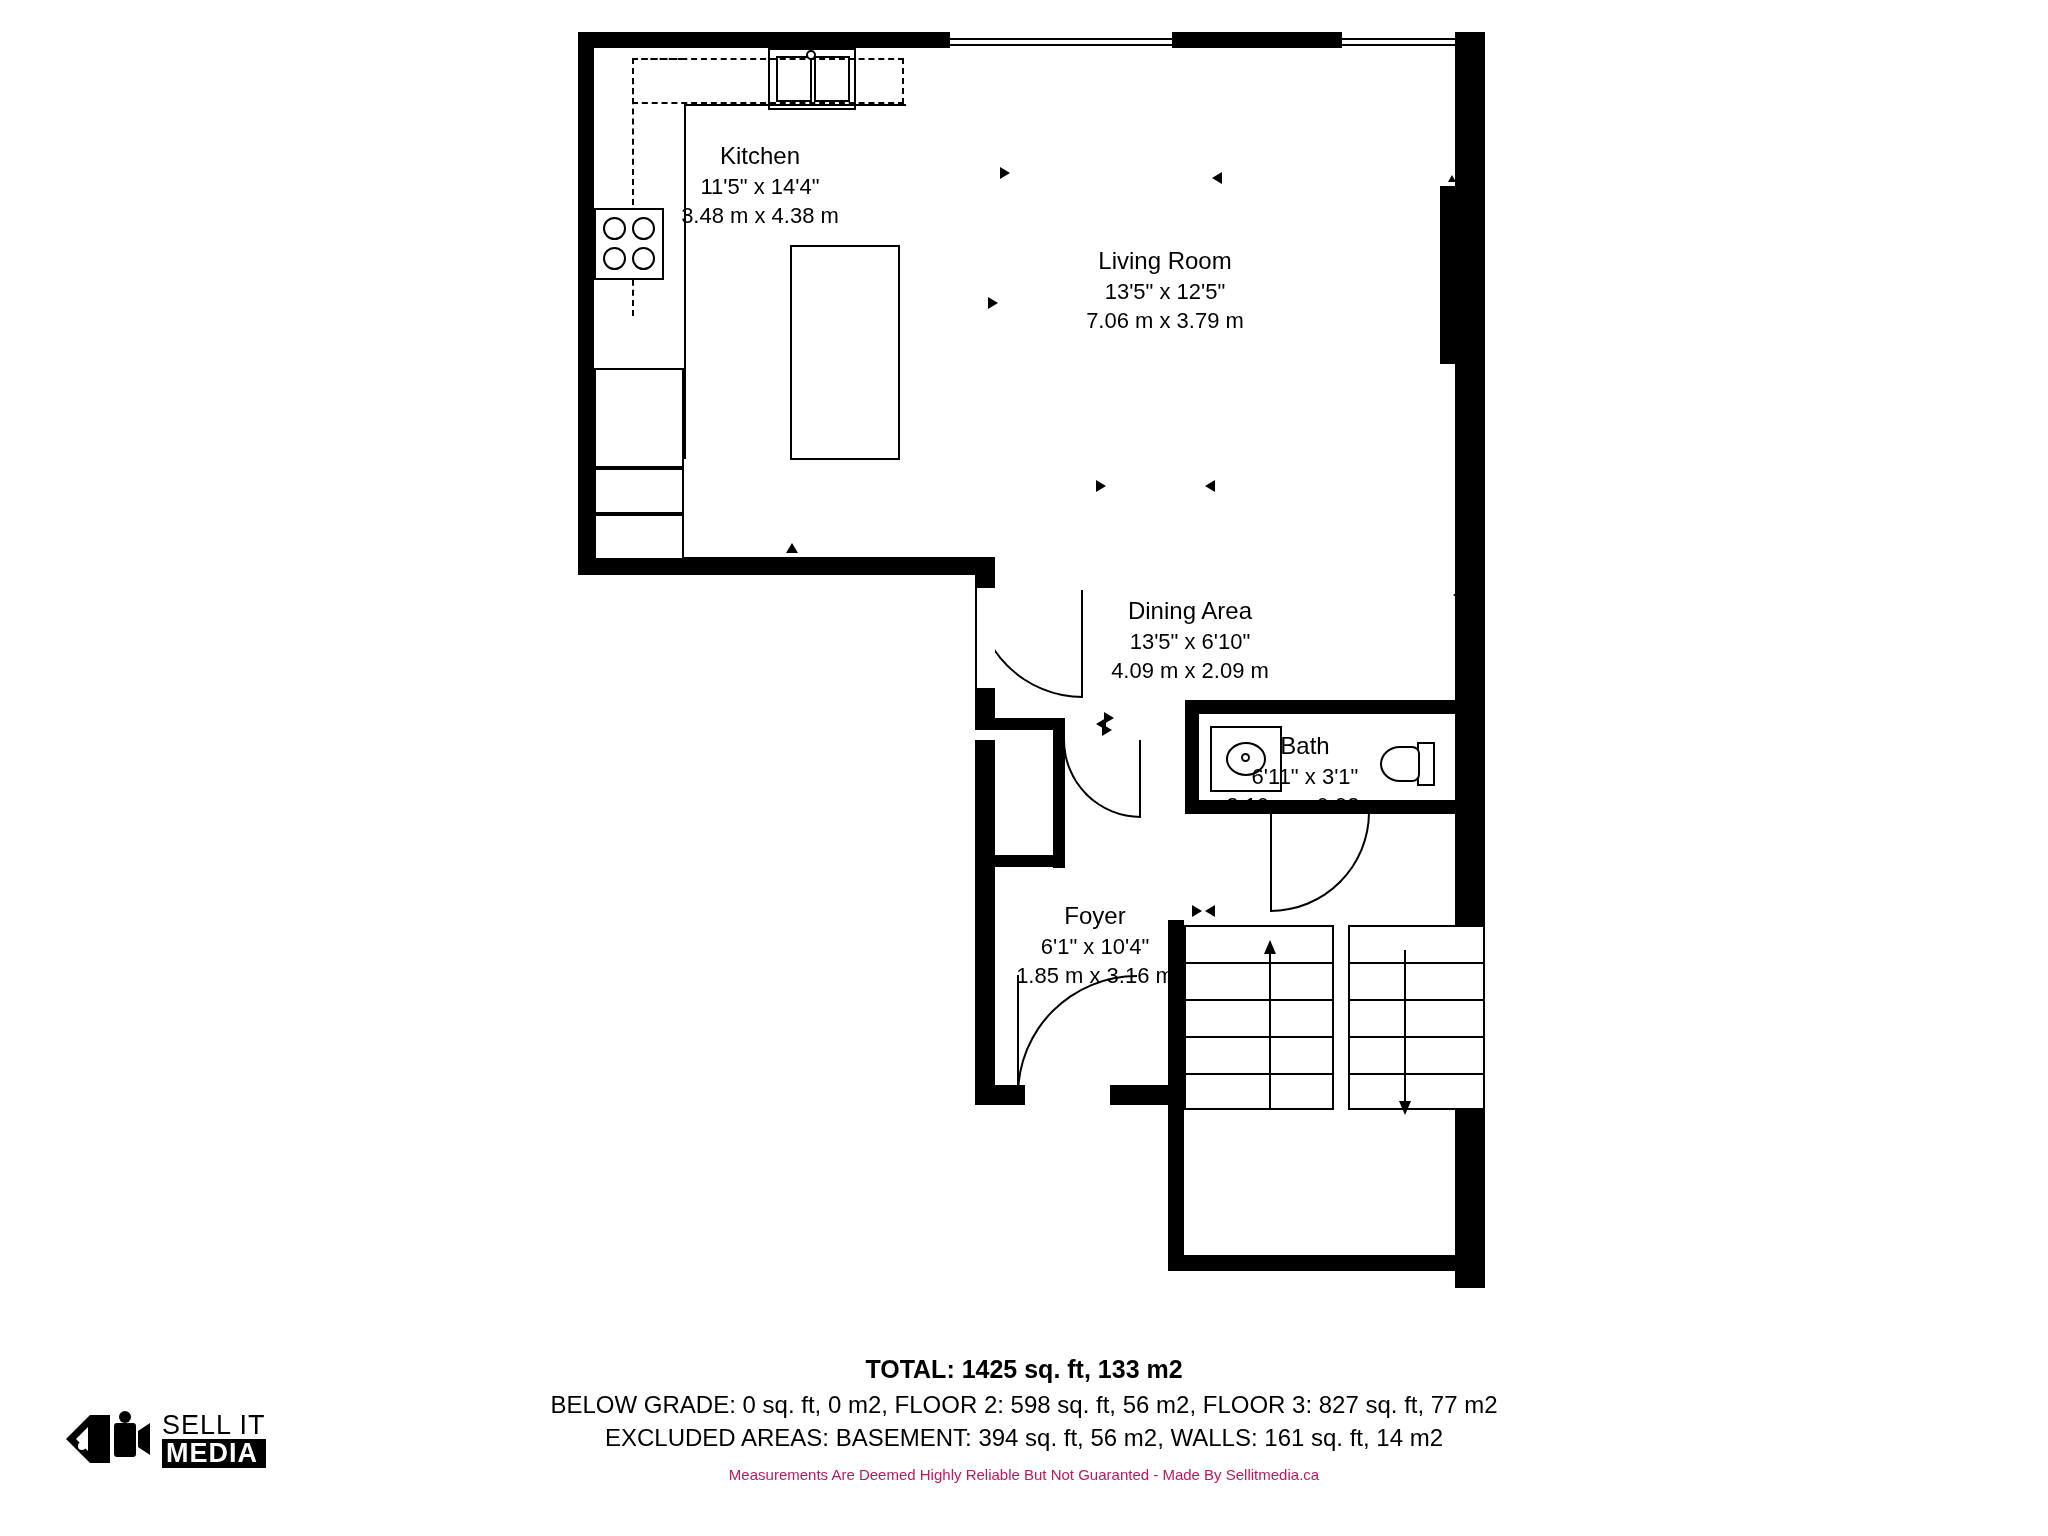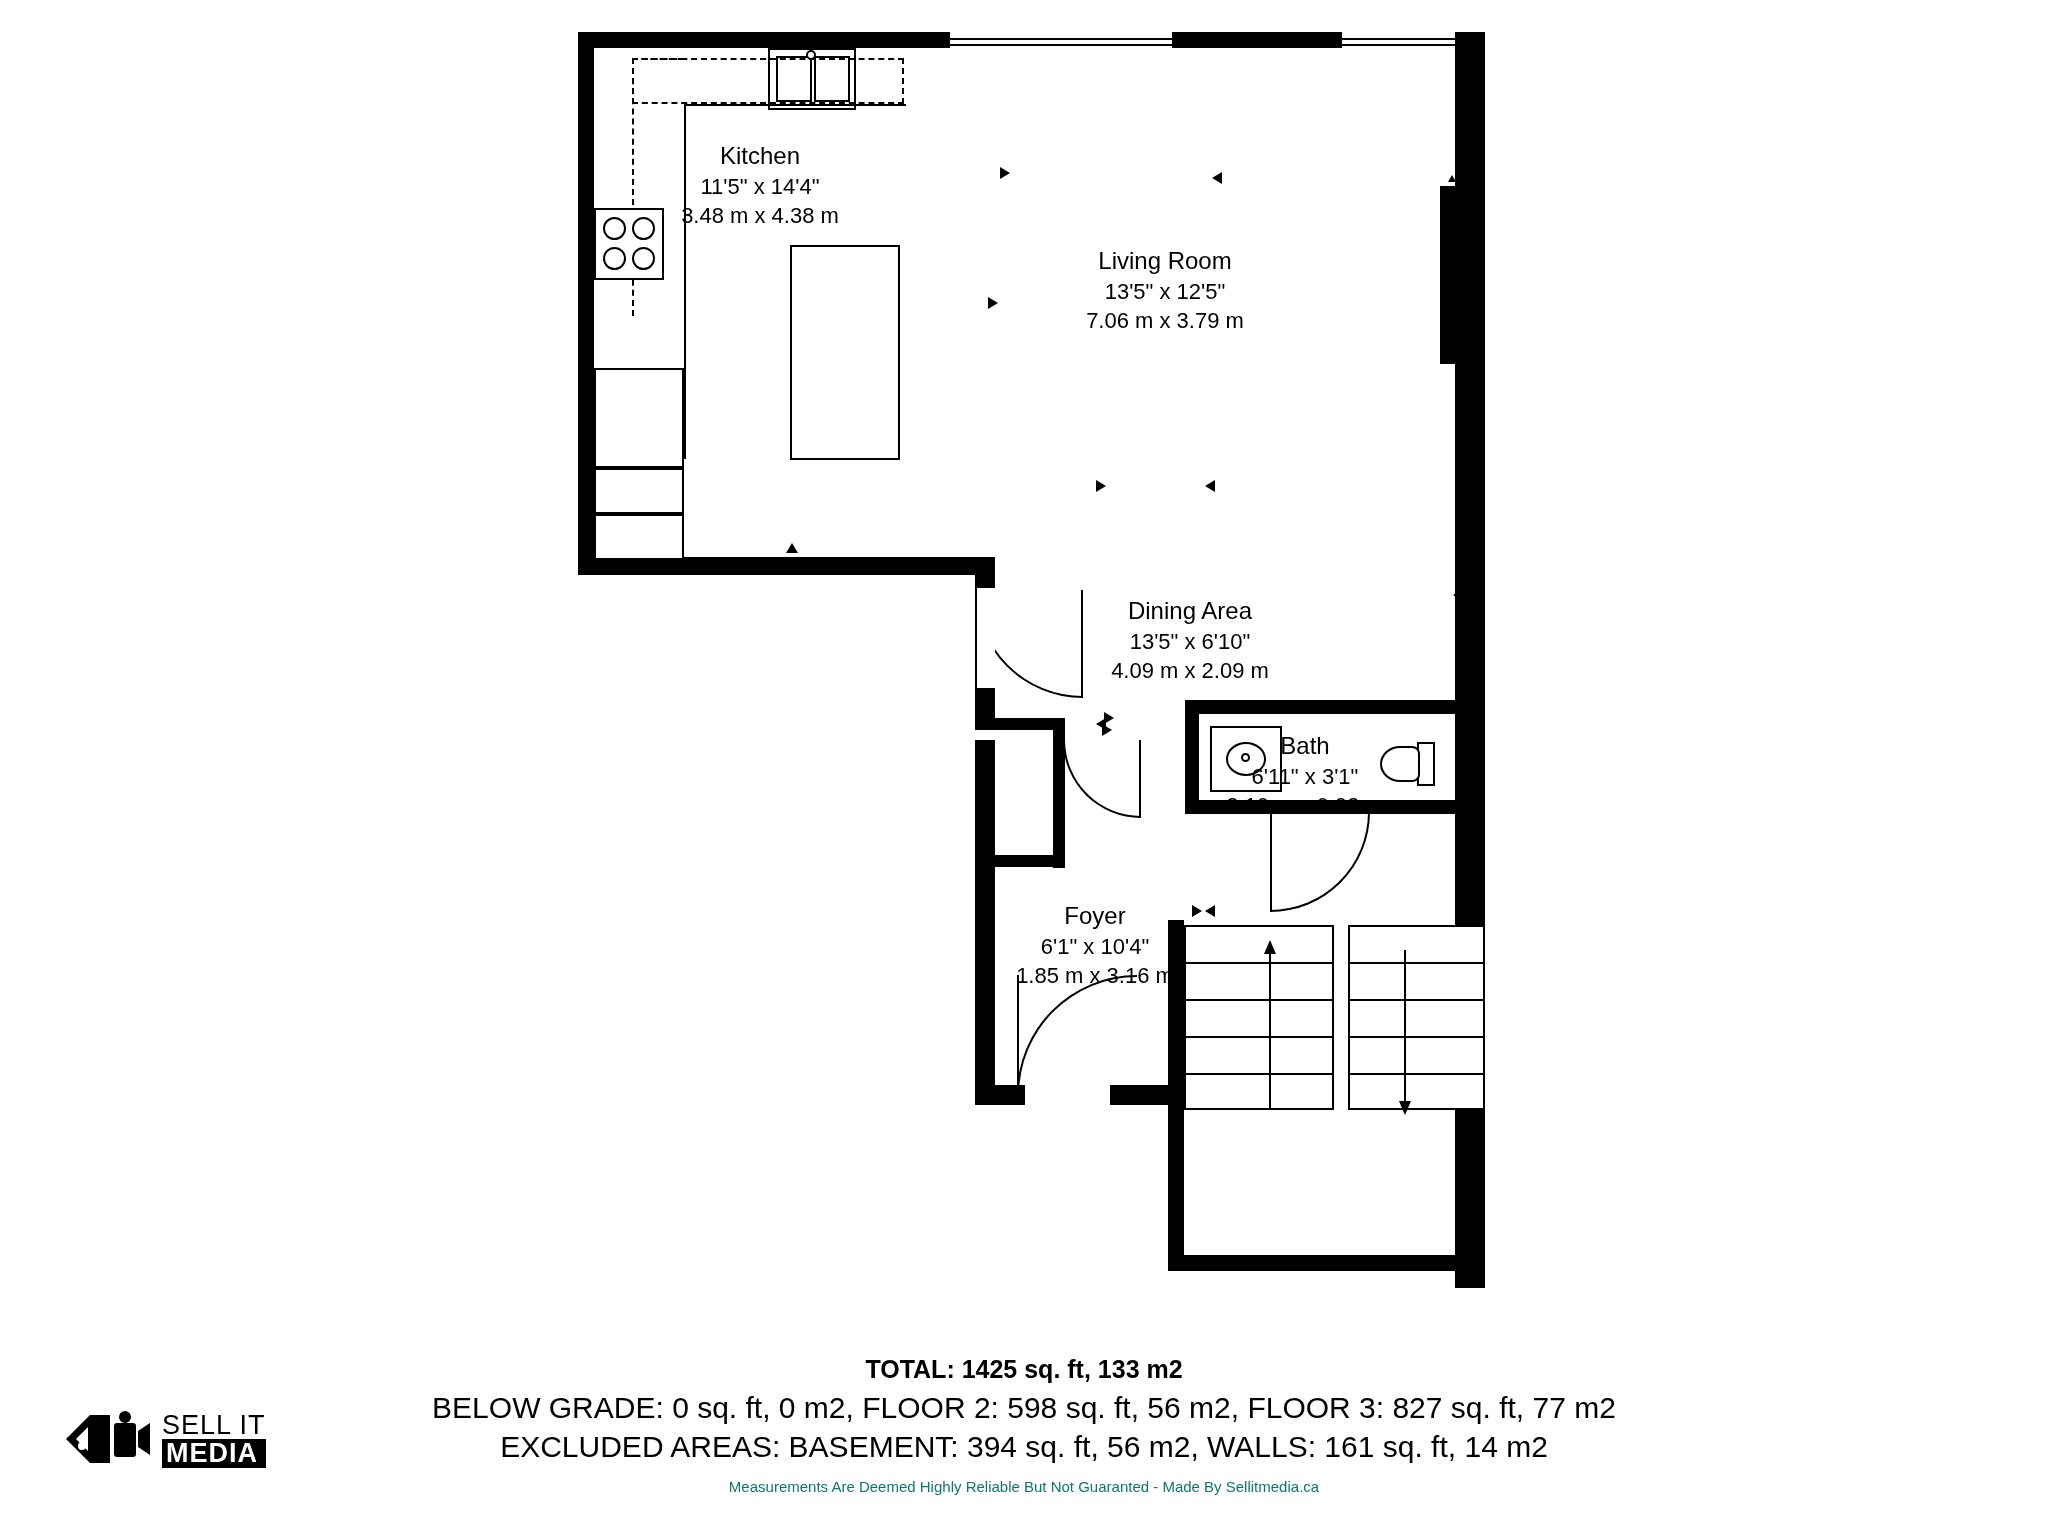--- a/index.html
+++ b/index.html
@@ -102,27 +102,27 @@
     top: 1355px;
     width: 2048px;
     text-align: center;
   }
   #footer .total {
     font-size: 25px;
     font-weight: bold;
     margin-bottom: 7px;
   }
   #footer .line {
-    font-size: 30px;
+    font-size: 24px;
     margin-bottom: 5px;
   }
   #footer .disclaimer {
     font-size: 15px;
     margin-top: 14px;
-    color: #0f766e;
+    color: #be185d;
   }
 
   
   #logo {
     position: absolute;
     left: 62px;
     top: 1400px;
     width: 245px;
     height: 80px;
     display: flex;

